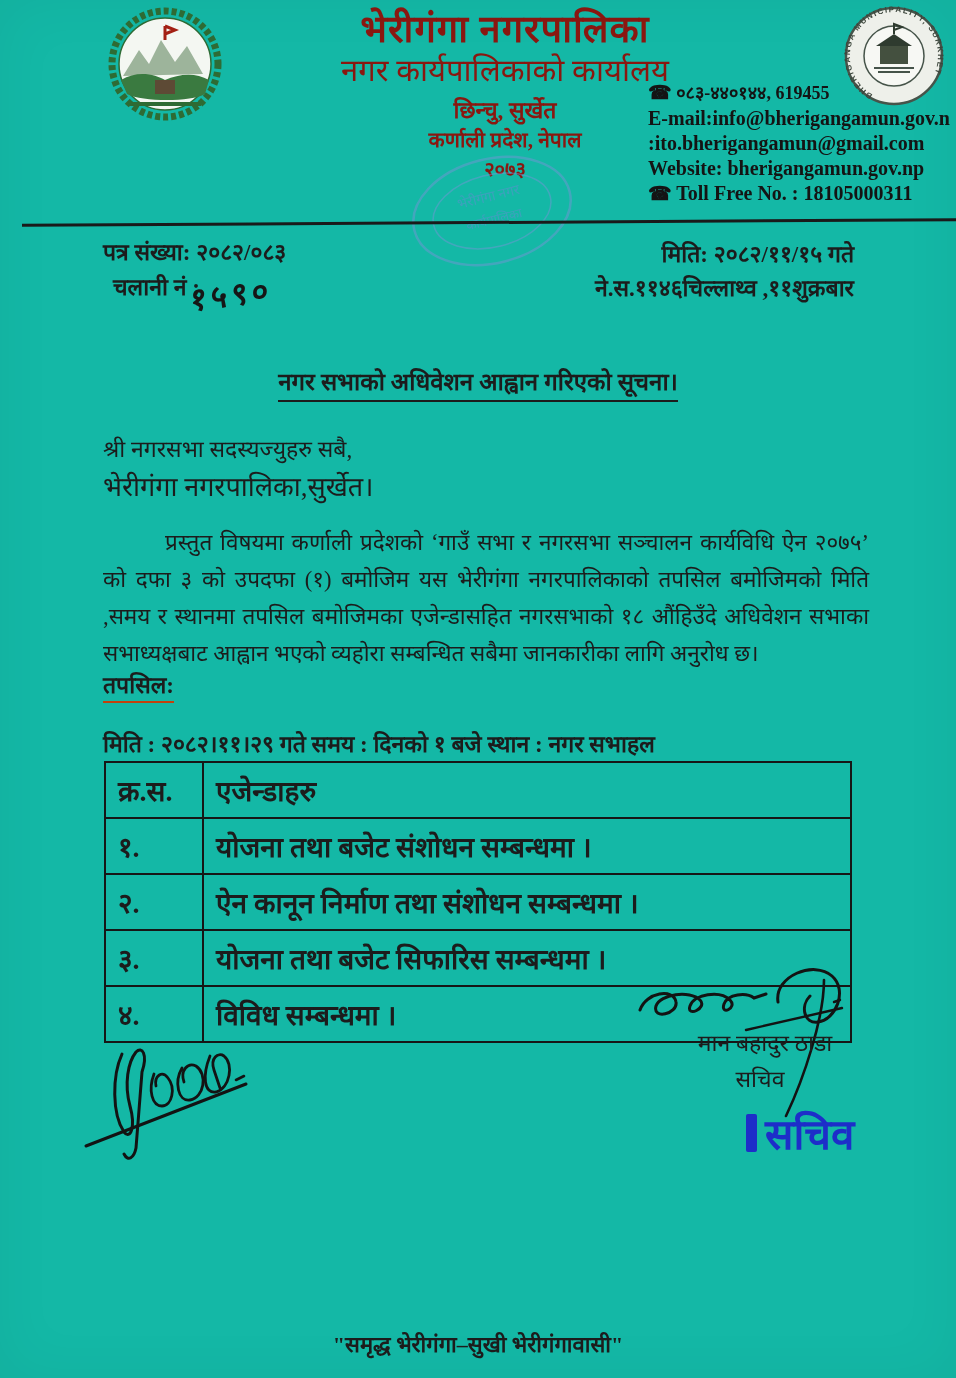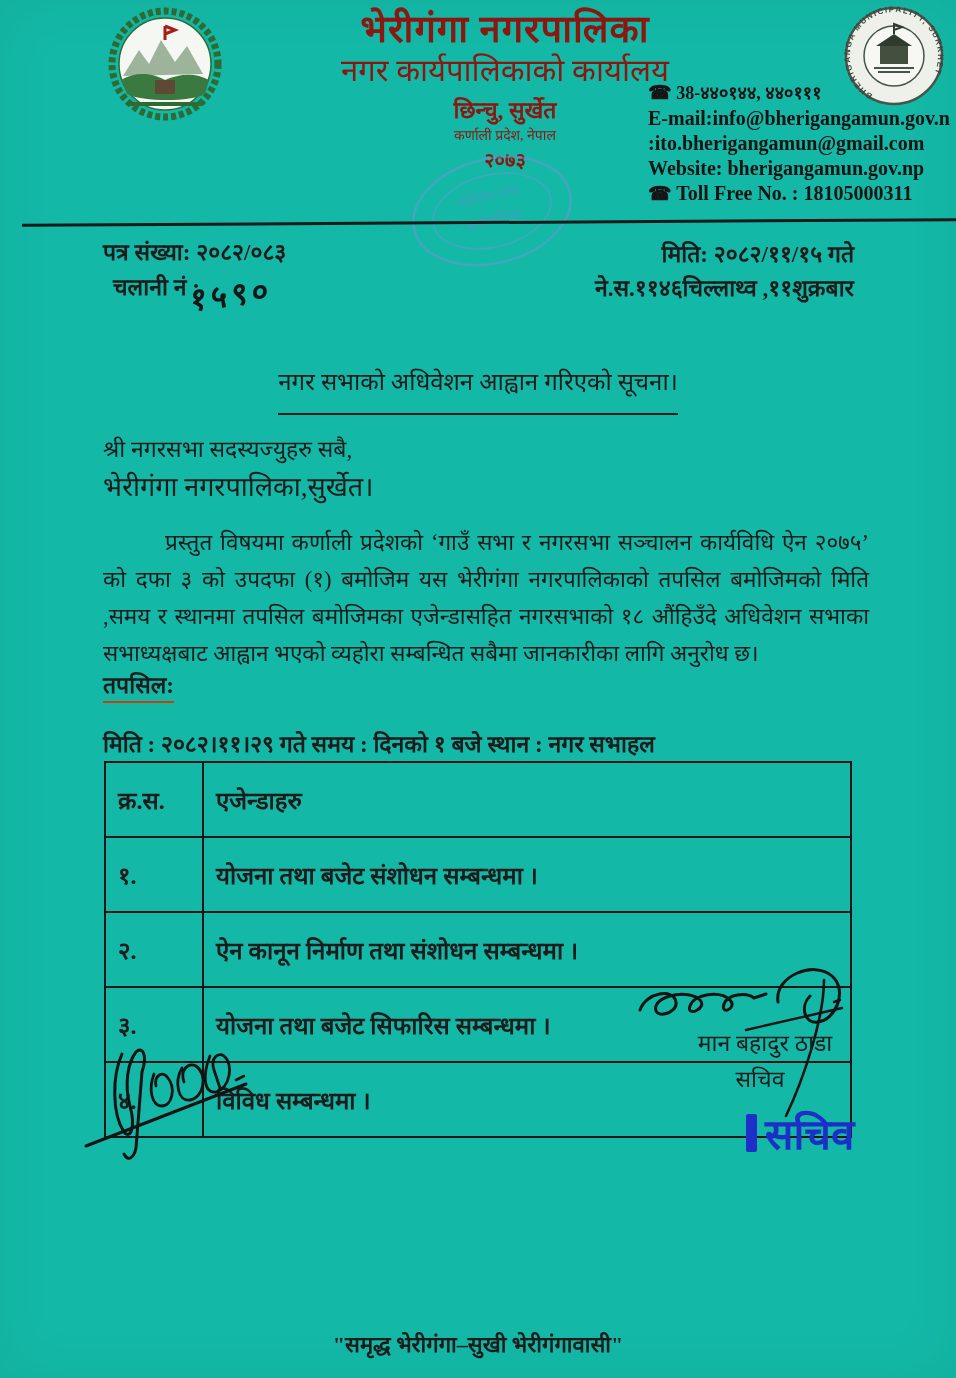--- a/index.html
+++ b/index.html
@@ -9,21 +9,21 @@
     font-family:"Liberation Serif", serif; color:#1c1c1c;
     box-shadow:inset 0 0 60px rgba(0,0,0,0.05);
   }
   .abs{position:absolute;}
 
   
   .hdr-center{left:250px; top:8px; width:510px; text-align:center; color:#8a1710;}
   .hdr-title1{font-size:38px; font-weight:700; line-height:1.15; letter-spacing:1px;}
   .hdr-title2{font-size:31px; font-weight:400; line-height:1.2;}
   .hdr-place{font-size:23px; font-weight:700; margin-top:4px;}
-  .hdr-province{font-size:14px; font-weight:400;}
+  .hdr-province{font-size:21px; font-weight:700;}
   .hdr-year{font-size:20px; font-weight:700; margin-top:2px;}
 
   .contact{left:648px; top:80px; width:308px; font-weight:700; color:#141414;}
   .contact .line{font-size:20px; line-height:25px; white-space:nowrap; overflow:hidden;}
   .contact .dev{font-size:18px;}
   .phone-glyph{font-size:19px;}
 
   .divider{left:22px; top:221px; width:934px; height:3px; background:#1a1a1a;
            transform:rotate(-0.35deg);}
 
@@ -31,34 +31,34 @@
   .meta-left1{left:103px; top:235px; font-size:23px; font-weight:600;}
   .meta-left2{left:113px; top:270px; font-size:23px; font-weight:600;}
   .hand-number{left:190px; top:272px; font-size:32px; font-weight:600;
                transform:rotate(-7deg) skewX(-8deg); letter-spacing:4px; color:#161616;}
   .meta-right{left:540px; top:238px; width:314px; text-align:right;}
   .meta-right .r1{font-size:23px; font-weight:600; line-height:34px;}
   .meta-right .r2{font-size:23px; font-weight:600; line-height:34px;}
 
   
   .subject{left:0; right:0; top:364px; margin:auto; width:fit-content;
-           font-size:24px; font-weight:400; border-bottom:2px solid #1c1c1c;
-           padding-bottom:16px;}
+           font-size:24px; font-weight:700; border-bottom:2px solid #1c1c1c;
+           padding-bottom:3px;}
   .addr1{left:103px; top:432px; font-size:23px;}
   .addr2{left:103px; top:467px; font-size:27px;}
   .body-par{left:103px; top:524px; width:766px; font-size:22.5px; line-height:37px;
             text-align:justify; text-indent:62px;}
   .tapasil{left:103px; top:668px; font-size:23px; font-weight:700;
            border-bottom:2px solid #c2410c; padding-bottom:1px;}
 
   
   .schedule{left:103px; top:727px; font-size:23px; font-weight:600;}
   .agenda{left:104px; top:761px; width:748px; border-collapse:collapse;}
-  .agenda th,.agenda td{border:2px solid #161616; font-size:24px; font-weight:600;
-        text-align:left; padding:20px 12px; height:30px;}
+  .agenda th,.agenda td{border:2px solid #161616; font-size:28px; font-weight:600;
+        text-align:left; padding:8px 12px; height:30px;}
   .agenda th{font-weight:600;}
   .agenda .c-sn{width:72px;}
 
   
   .sig-right-svg{left:628px; top:958px;}
   .sig-name{left:630px; top:1026px; width:270px; text-align:center; font-size:23px;}
   .sig-title{left:630px; top:1062px; width:260px; text-align:center; font-size:23px;}
   .stamp-blue{left:746px; top:1104px; display:flex; align-items:center; gap:8px;
               color:#1d2ec9; font-size:42px; font-weight:700;
               font-family:"Liberation Serif", serif;}
@@ -99,21 +99,21 @@
   <svg class="abs stamp-center" width="180" height="130" viewBox="0 0 180 130">
     <ellipse cx="90" cy="65" rx="80" ry="52" fill="none" stroke="#7d92d9" stroke-width="2.5"></ellipse>
     <ellipse cx="90" cy="65" rx="60" ry="36" fill="none" stroke="#7d92d9" stroke-width="1.5"></ellipse>
     <text x="90" y="55" text-anchor="middle" font-size="14" fill="#6e86d8" font-family="Liberation Serif, serif">भेरीगंगा नगर</text>
     <text x="90" y="78" text-anchor="middle" font-size="13" fill="#6e86d8" font-family="Liberation Serif, serif">कार्यपालिका</text>
   </svg>
 
   <div class="abs contact">
     <div class="line dev">
       <span class="phone-glyph">☎</span>
-      <span>38-४४०१४४, ४४०१११</span>
+      <span>०८३-४४०१४४, 619455</span>
     </div>
     <div class="line">E-mail:info@bherigangamun.gov.n</div>
     <div class="line">:ito.bherigangamun@gmail.com</div>
     <div class="line">Website: bherigangamun.gov.np</div>
     <div class="line">
       <span class="phone-glyph">☎</span>
       <span>Toll Free No. : 18105000311</span>
     </div>
   </div>
 

